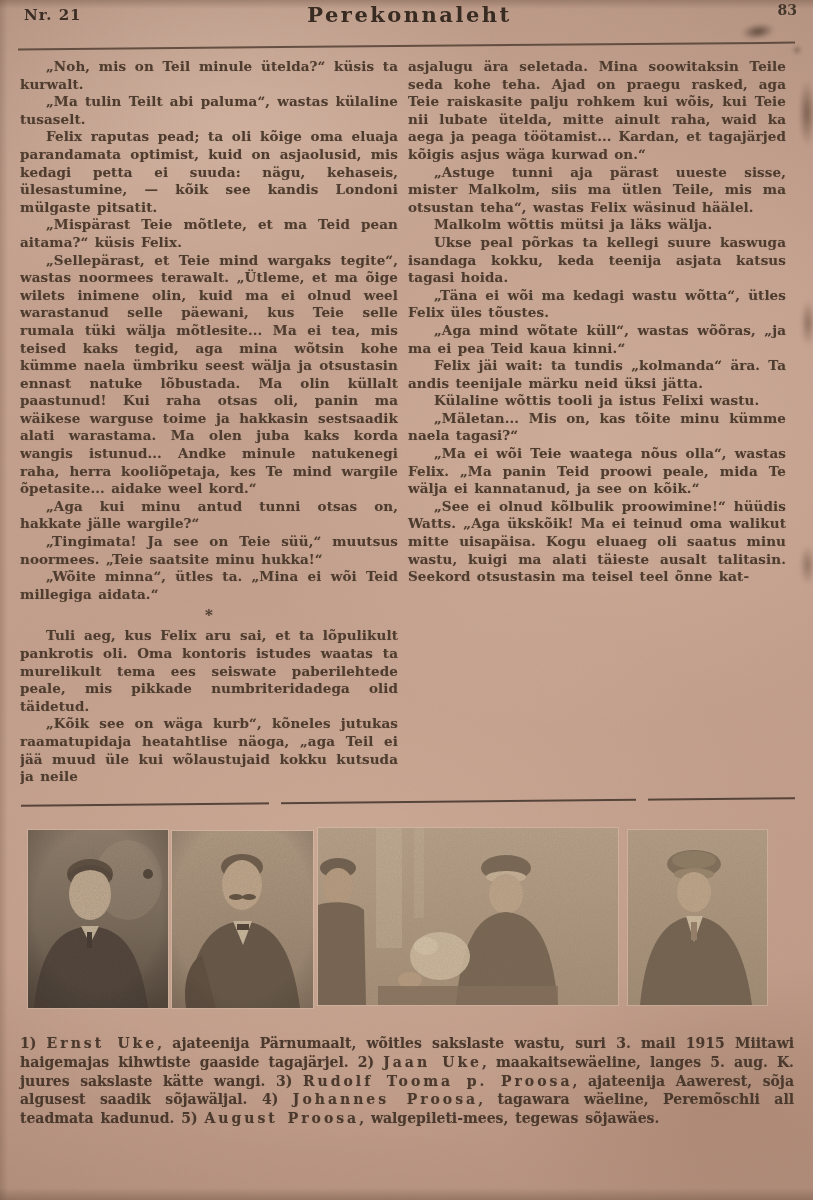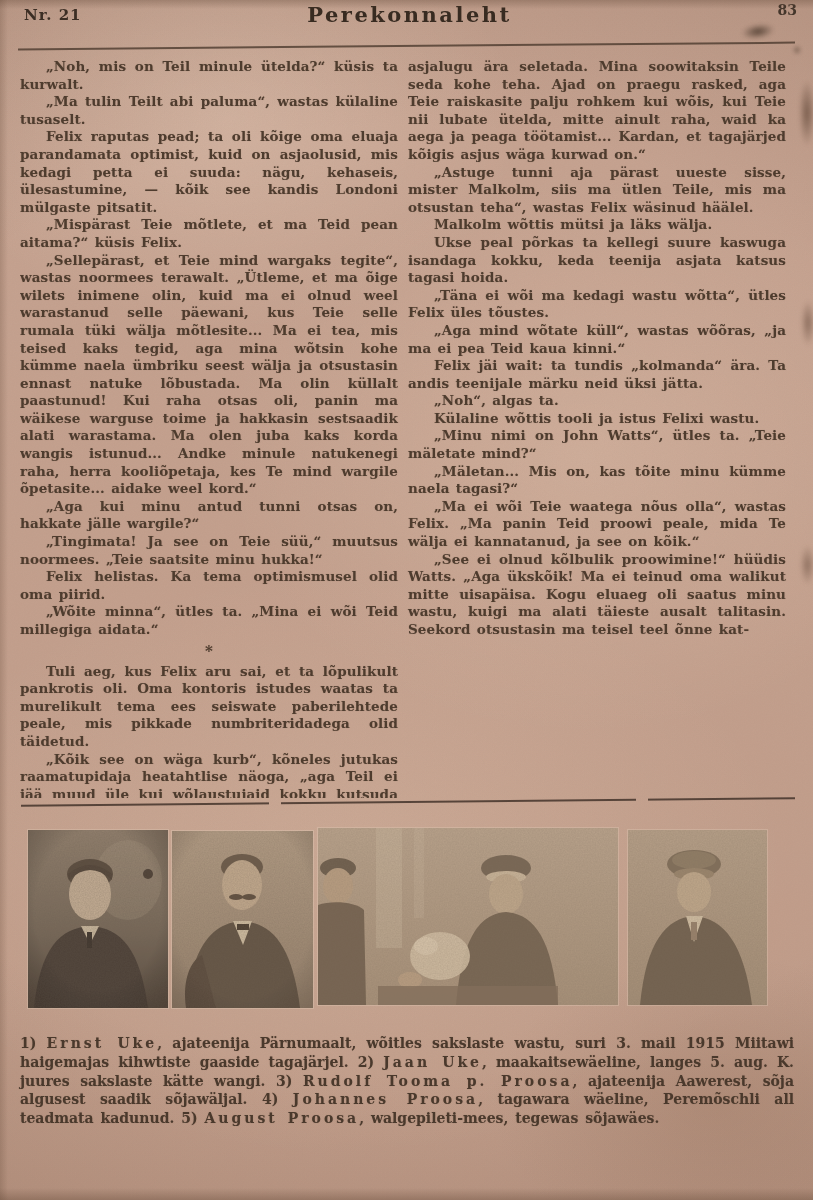--- a/index.html
+++ b/index.html
@@ -74,37 +74,34 @@
 
   <div class="columns">
     <div class="col">
         <p class="par">„Noh, mis on Teil minule ütelda?“ küsis ta kurwalt.</p>
         <p class="par">„Ma tulin Teilt abi paluma“, wastas külaline tusaselt.</p>
         <p class="par">Felix raputas pead; ta oli kõige oma eluaja parandamata optimist, kuid on asjaolusid, mis kedagi petta ei suuda: nägu, kehaseis, ülesastumine, — kõik see kandis Londoni mülgaste pitsatit.</p>
         <p class="par">„Mispärast Teie mõtlete, et ma Teid pean aitama?“ küsis Felix.</p>
         <p class="par">„Sellepärast, et Teie mind wargaks tegite“, wastas noormees terawalt. „Ütleme, et ma õige wilets inimene olin, kuid ma ei olnud weel warastanud selle päewani, kus Teie selle rumala tüki wälja mõtlesite... Ma ei tea, mis teised kaks tegid, aga mina wõtsin kohe kümme naela ümbriku seest wälja ja otsustasin ennast natuke lõbustada. Ma olin küllalt paastunud! Kui raha otsas oli, panin ma wäikese warguse toime ja hakkasin sestsaadik alati warastama. Ma olen juba kaks korda wangis istunud... Andke minule natukenegi raha, herra kooliõpetaja, kes Te mind wargile õpetasite... aidake weel kord.“</p>
         <p class="par">„Aga kui minu antud tunni otsas on, hakkate jälle wargile?“</p>
         <p class="par">„Tingimata! Ja see on Teie süü,“ muutsus noormees. „Teie saatsite minu hukka!“</p>
-        <p class="par">Felix helistas. Ka tema optimismusel olid oma piirid.</p>
         <p class="par">„Wõite minna“, ütles ta. „Mina ei wõi Teid millegiga aidata.“</p>
         <div class="sep">*</div>
         <p class="par">Tuli aeg, kus Felix aru sai, et ta lõpulikult pankrotis oli. Oma kontoris istudes waatas ta murelikult tema ees seiswate paberilehtede peale, mis pikkade numbriteridadega olid täidetud.</p>
         <p class="par">„Kõik see on wäga kurb“, kõneles jutukas raamatupidaja heatahtlise näoga, „aga Teil ei jää muud üle kui wõlaustujaid kokku kutsuda ja neile</p>
       </div>
     <div class="col">
         <p class="par noindent">asjalugu ära seletada. Mina soowitaksin Teile seda kohe teha. Ajad on praegu rasked, aga Teie raiskasite palju rohkem kui wõis, kui Teie nii lubate ütelda, mitte ainult raha, waid ka aega ja peaga töötamist... Kardan, et tagajärjed kõigis asjus wäga kurwad on.“</p>
         <p class="par">„Astuge tunni aja pärast uueste sisse, mister Malkolm, siis ma ütlen Teile, mis ma otsustan teha“, wastas Felix wäsinud häälel.</p>
         <p class="par">Malkolm wõttis mütsi ja läks wälja.</p>
         <p class="par">Ukse peal põrkas ta kellegi suure kaswuga isandaga kokku, keda teenija asjata katsus tagasi hoida.</p>
         <p class="par">„Täna ei wõi ma kedagi wastu wõtta“, ütles Felix üles tõustes.</p>
         <p class="par">„Aga mind wõtate küll“, wastas wõõras, „ja ma ei pea Teid kaua kinni.“</p>
         <p class="par">Felix jäi wait: ta tundis „kolmanda“ ära. Ta andis teenijale märku neid üksi jätta.</p>
-        <p class="par">„Noh“, algas ta.</p>
         <p class="par">Külaline wõttis tooli ja istus Felixi wastu.</p>
-        <p class="par">„Minu nimi on John Watts“, ütles ta. „Teie mäletate mind?“</p>
         <p class="par">„Mäletan... Mis on, kas tõite minu kümme naela tagasi?“</p>
         <p class="par">„Ma ei wõi Teie waatega nõus olla“, wastas Felix. „Ma panin Teid proowi peale, mida Te wälja ei kannatanud, ja see on kõik.“</p>
         <p class="par">„See ei olnud kõlbulik proowimine!“ hüüdis Watts. „Aga ükskõik! Ma ei teinud oma walikut mitte uisapäisa. Kogu eluaeg oli saatus minu wastu, kuigi ma alati täieste ausalt talitasin. Seekord otsustasin ma teisel teel õnne kat-</p>
       </div>
   </div>
 
   <div class="mid-rule"></div>
 
   <div class="photo" id="ph1" title="Ernst Uke — noormees tumedas ülikonnas">
     <svg width="140" height="178" viewBox="0 0 140 178">

